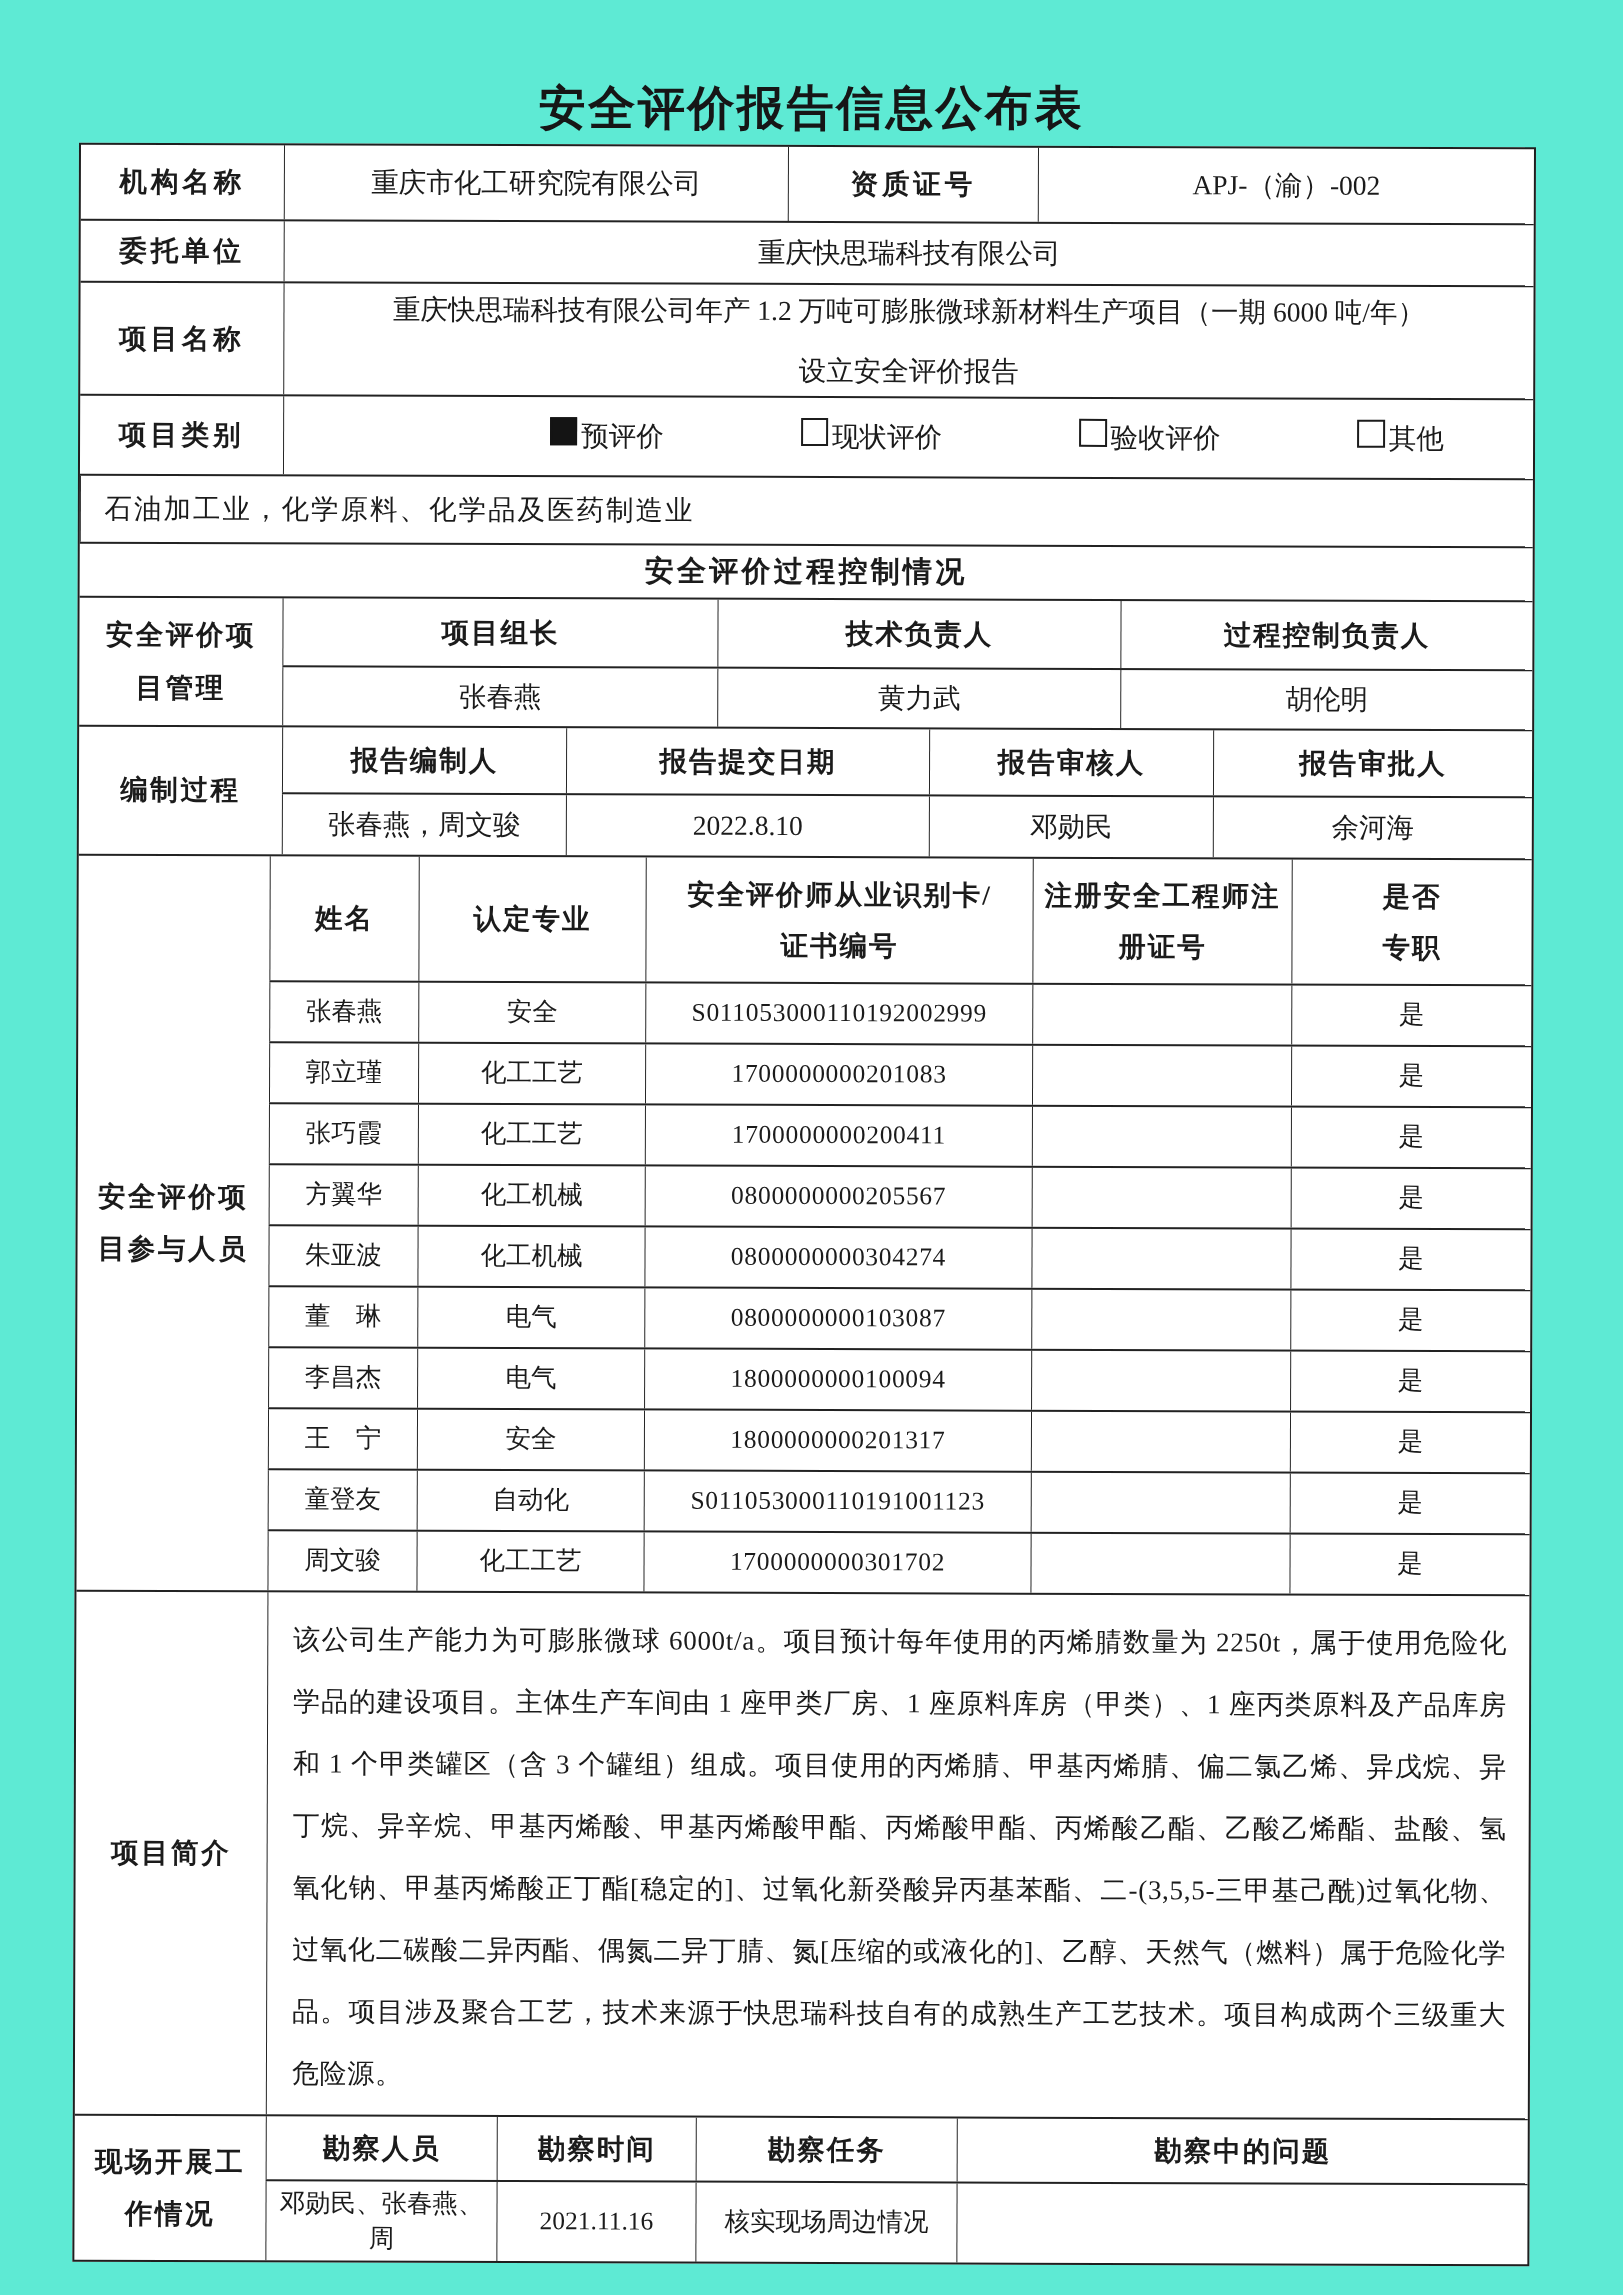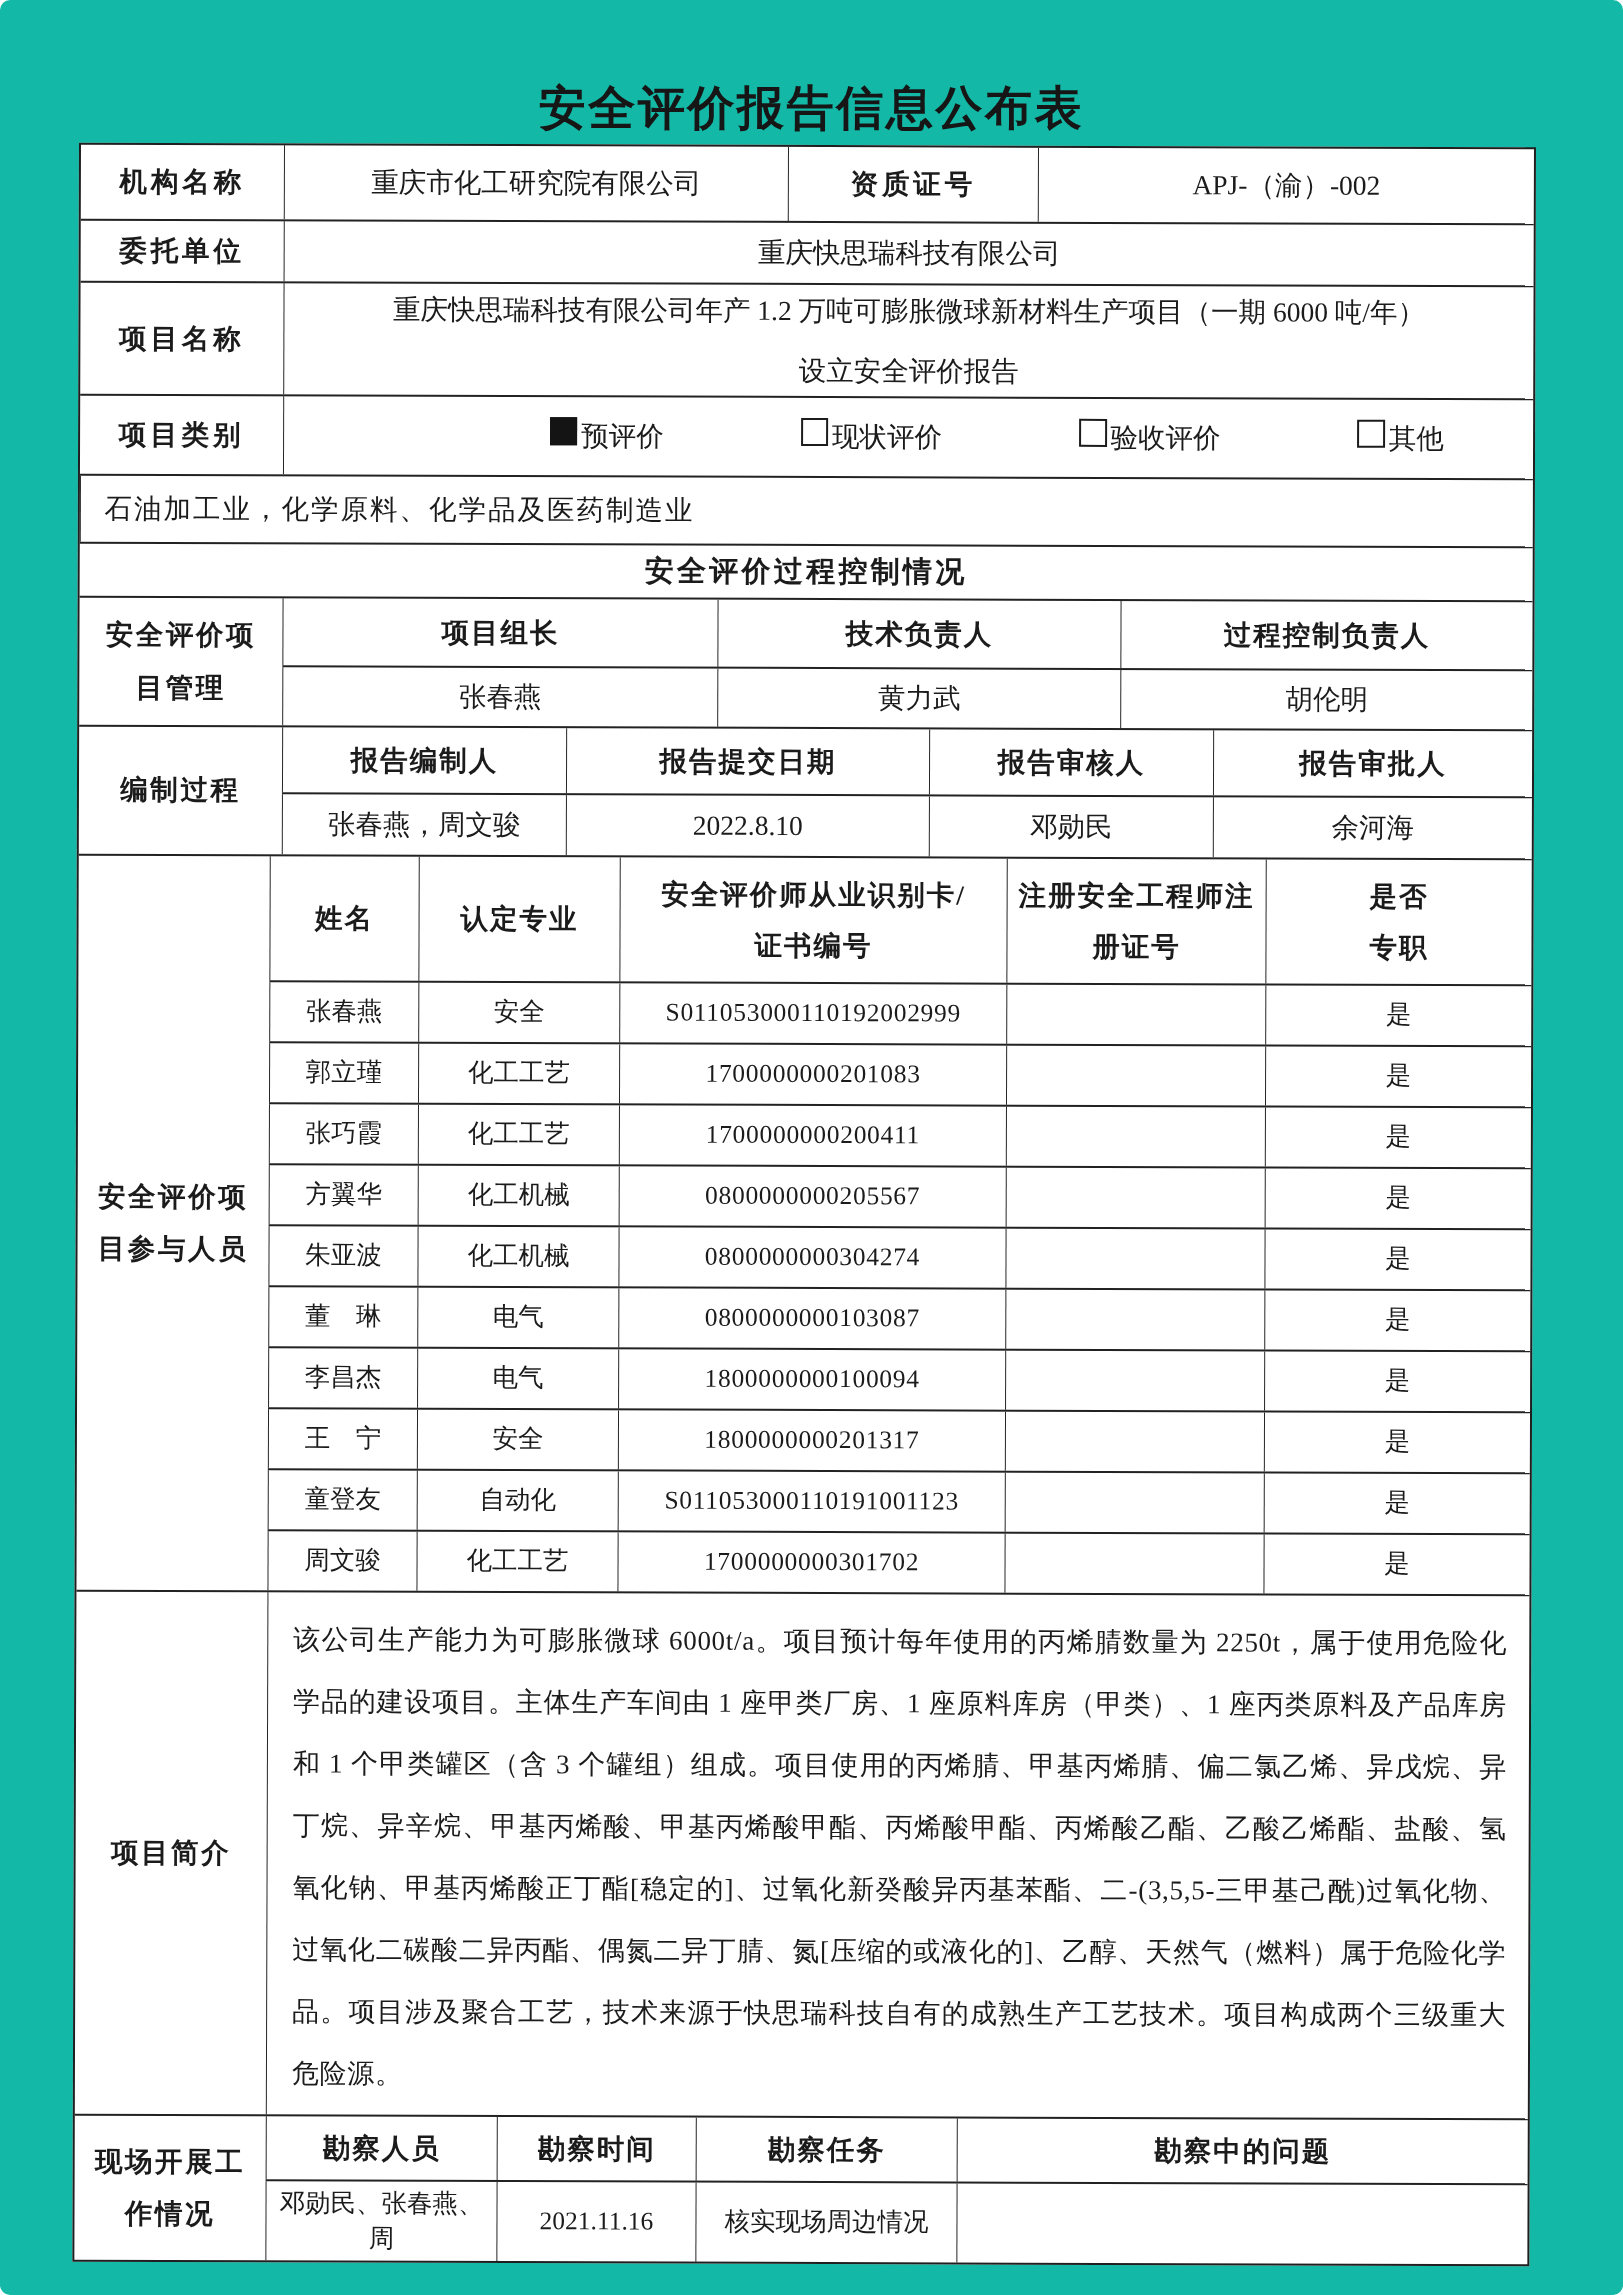--- a/index.html
+++ b/index.html
@@ -4,21 +4,21 @@
 <style>
   * { margin:0; padding:0; box-sizing:border-box; }
   html,body { background:#ffffff; }
   body {
     width:1623px; height:2295px;
     font-family:"Liberation Serif","DejaVu Serif",serif;
     color:#1b1b1b;
     position:relative;
     overflow:hidden;
   }
-  .page { width:1623px; height:2295px; background:#14b8a6; position:relative;border-radius:10px; }
+  .page { width:1623px; height:2295px; background:#5eead4; position:relative; }
 
   .title {
     text-align:center;
     font-family:"Liberation Sans","DejaVu Sans",sans-serif;
     font-weight:bold;
     font-size:47px;
     letter-spacing:2.6px;
     padding-top:77px;
     color:#161616;
   }
@@ -110,21 +110,21 @@
 
   
   .w-m1 { width:435px; flex:none; }
   .w-m2 { width:403px; flex:none; }
   .w-co1 { width:284px; flex:none; }
   .w-co2 { width:363px; flex:none; }
   .w-co3 { width:284px; flex:none; }
 
   
   .w-pname { width:149px; flex:none; }
-  .w-pmaj  { width:201px; flex:none; }
+  .w-pmaj  { width:227px; flex:none; }
   .w-pcert { width:387px; flex:none; }
   .w-preg  { width:259px; flex:none; }
 
   .hdr2 { display:flex; flex-direction:column; gap:14.4px; align-items:center; justify-content:center; }
   .p-cell { font-size:25.5px; }
   .num { letter-spacing:0.7px; font-size:25.5px; }
 
   
   .intro-cell {
     display:block;

